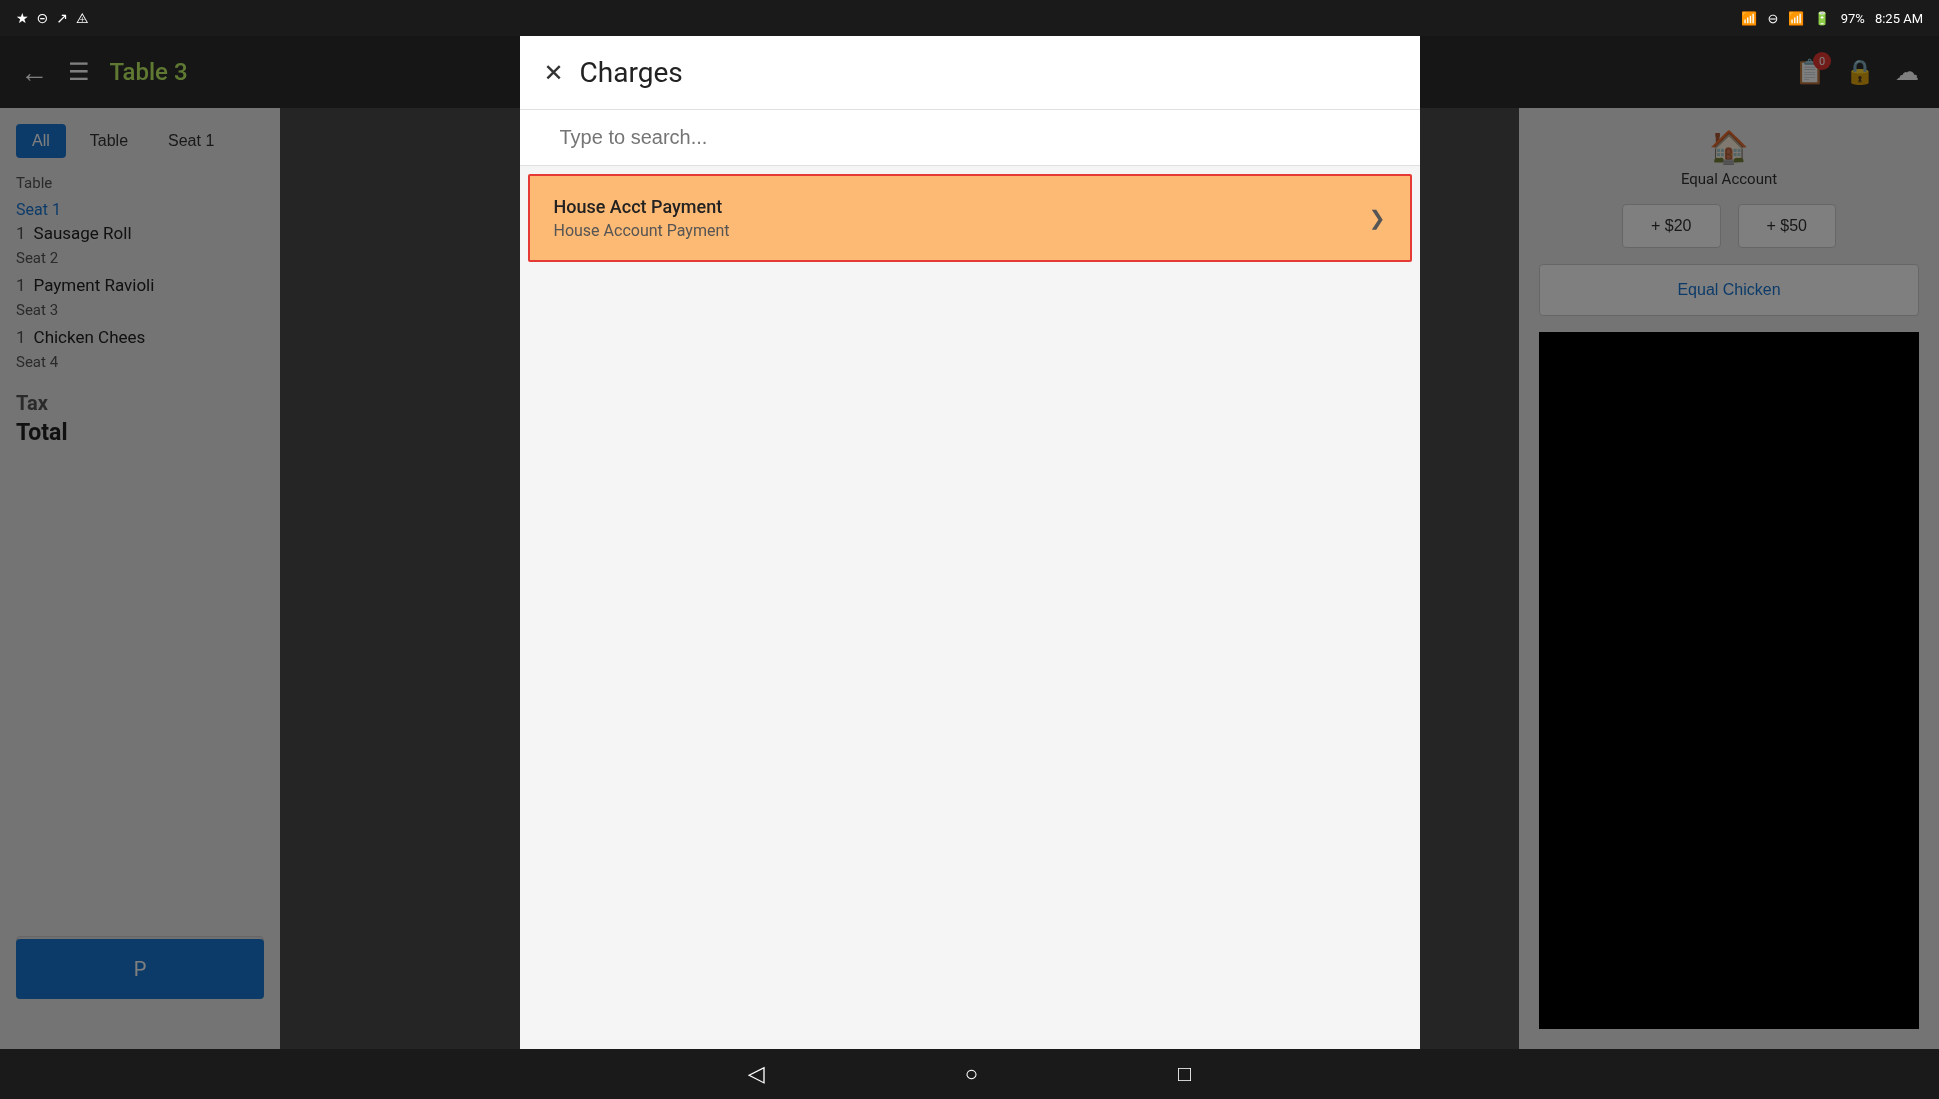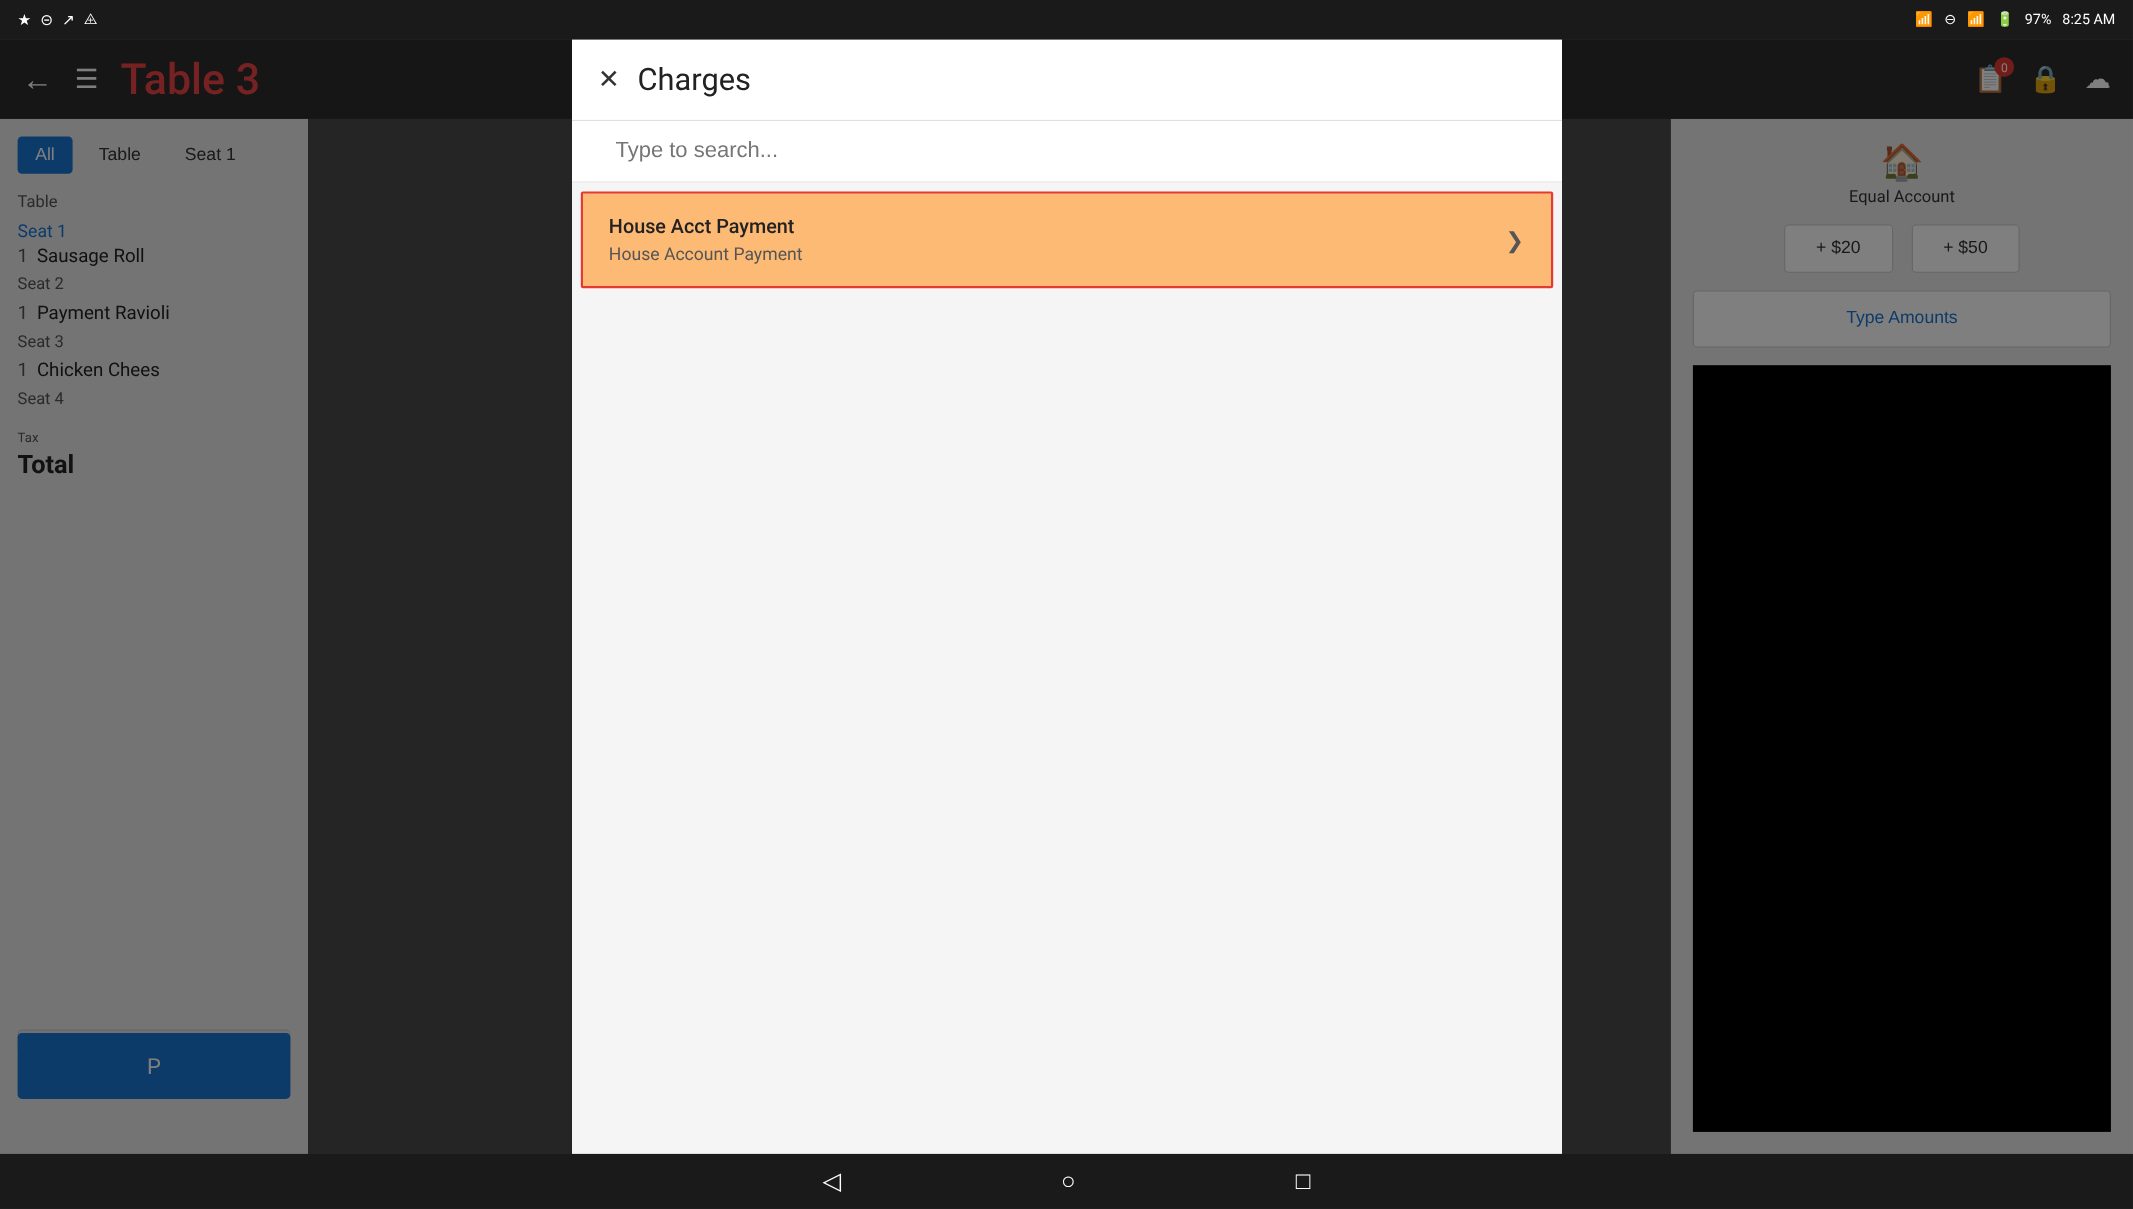--- a/index.html
+++ b/index.html
@@ -54,22 +54,22 @@
       color: white;
       font-size: 28px;
       cursor: pointer;
     }
     .menu-btn {
       color: white;
       font-size: 24px;
       cursor: pointer;
     }
     .table-title {
-      color: #ef4444;
-      font-size: 39px;
+      color: #bef264;
+      font-size: 24px;
       font-weight: 500;
     }
     .toolbar-right {
       margin-left: auto;
       display: flex;
       align-items: center;
       gap: 20px;
     }
     .toolbar-icon-btn {
       color: white;
@@ -139,23 +139,24 @@
       margin-bottom: 6px;
       color: #222;
     }
     .order-item .qty { color: #555; }
     .totals {
       margin-top: 20px;
     }
     .totals .row {
       display: flex;
       justify-content: space-between;
-      font-size: 12px;
+      font-size: 20px;
       color: #555;
       margin-bottom: 4px;
+      font-weight: bold;
     }
     .totals .total-row {
       font-size: 23px;
       font-weight: bold;
       color: #222;
     }
     .options-btn {
       position: absolute;
       bottom: 90px;
       left: 16px;
@@ -422,21 +423,21 @@
 
 <div class="right-panel">
   <div class="house-account-btn">
     <span class="house-icon">🏠</span>
     <span>Equal Account</span>
   </div>
   <div class="amount-buttons">
     <button class="amount-btn">+ $20</button>
     <button class="amount-btn">+ $50</button>
   </div>
-  <button class="equal-amounts-btn">Type Amounts</button>
+  <button class="equal-amounts-btn">Equal Chicken</button>
   <div class="black-area"></div>
 </div>
 
 <div class="overlay"></div>
 
 <div class="dialog">
   <div class="dialog-header">
     <button class="dialog-close">✕</button>
     <span class="dialog-title">Charges</span>
   </div>

